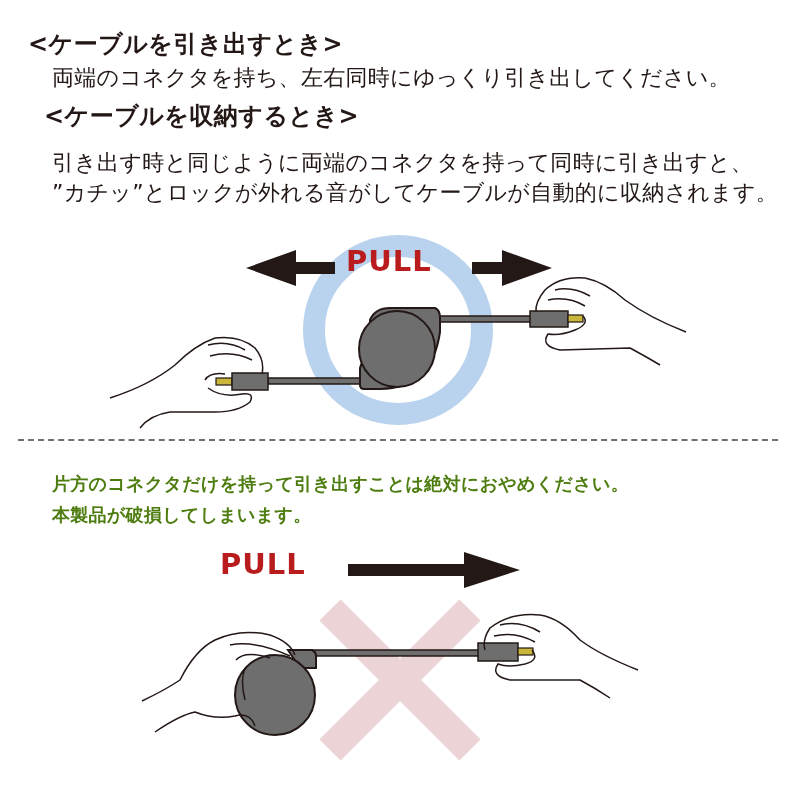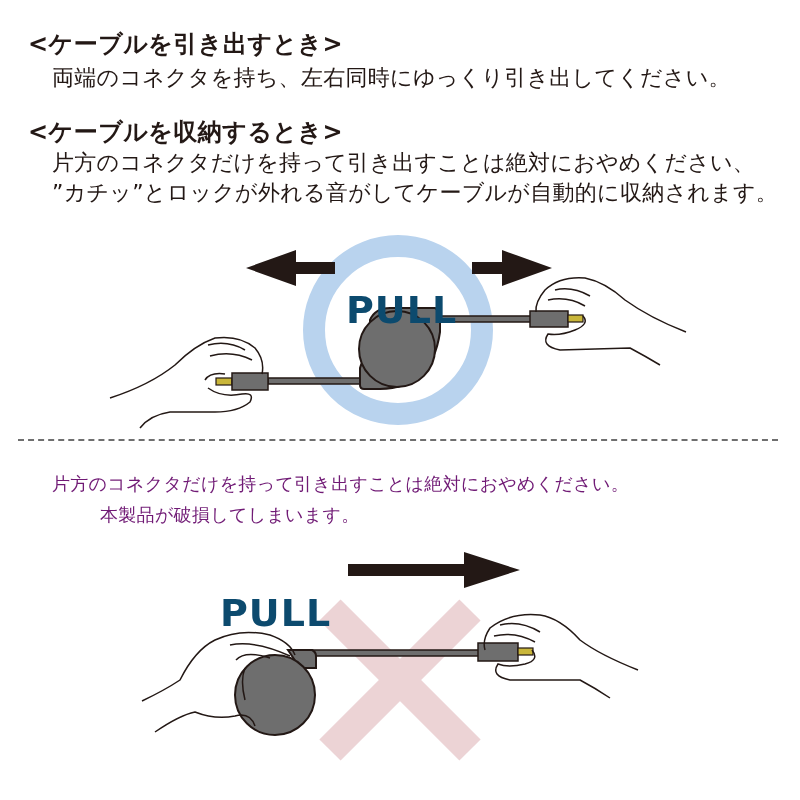--- a/index.html
+++ b/index.html
@@ -1,33 +1,33 @@
 <!DOCTYPE html>
 <html><head>
 <meta charset="utf-8">
 <style>
   html, body { margin:0; padding:0; background:#ffffff; }
   body { width:800px; height:800px; position:relative; overflow:hidden;
          font-family: "DejaVu Sans", "Liberation Sans", sans-serif; color:#231815; }
   .heading { position:absolute; left:28px; font-size:24px; font-weight:bold; letter-spacing:0.5px; white-space:nowrap; }
   .body-text { position:absolute; left:52px; font-size:22px; white-space:nowrap; letter-spacing:0.3px; }
-  .warn-text { position:absolute; left:52px; font-size:18px; white-space:nowrap; color:#701a75; letter-spacing:0.3px; font-weight:400; }
+  .warn-text { position:absolute; left:52px; font-size:18px; white-space:nowrap; color:#4d7c0f; letter-spacing:0.3px; font-weight:700; }
   .divider { position:absolute; left:18px; top:439px; width:760px; height:0;
              border-top:2px dashed #6f6f6f; }
-  .pull-label { position:absolute; font-size:38px; font-weight:bold; color:#0c4a6e; letter-spacing:1px;margin-top:44px; }
+  .pull-label { position:absolute; font-size:29px; font-weight:bold; color:#b91c1c; letter-spacing:1px; }
   svg { position:absolute; left:0; }
 </style>
 </head>
 <body>
 
 <div class="heading" style="top:28px;">&lt;ケーブルを引き出すとき&gt;</div>
 <div class="body-text" style="top:63px;">両端のコネクタを持ち、左右同時にゆっくり引き出してください。</div>
 
-<div class="heading" style="top:116px;">&lt;ケーブルを収納するとき&gt;</div>
-<div class="body-text" style="top:148px;">片方のコネクタだけを持って引き出すことは絶対におやめください、</div>
+<div class="heading" style="top:100px;margin-left:16px;">&lt;ケーブルを収納するとき&gt;</div>
+<div class="body-text" style="top:148px;">引き出す時と同じように両端のコネクタを持って同時に引き出すと、</div>
 <div class="body-text" style="top:178px;">”カチッ”とロックが外れる音がしてケーブルが自動的に収納されます。</div>
 
 <svg style="top:220px;" width="800" height="210" viewBox="0 220 800 210">
 
   <circle cx="398" cy="330" r="84" fill="none" stroke="#b9d3ee" stroke-width="22"></circle>
 
   <g>
     <polygon points="246,268 296,250 296,262 335,262 335,274 296,274 296,286" fill="#231815"></polygon>
   </g>
 
@@ -67,21 +67,21 @@
     <path d="M555,290 Q572,286 590,296"></path>
     <path d="M548,300 Q568,296 585,306"></path>
     <path d="M583,316 Q590,324 575,330 Q560,336 548,334 Q540,346 560,350 L630,348 Q645,356 660,365"></path>
   </g>
 </svg>
 <div class="pull-label" style="left:346px; top:244px;">PULL</div>
 
 <div class="divider"></div>
 
 <div class="warn-text" style="top:472px;">片方のコネクタだけを持って引き出すことは絶対におやめください。</div>
-<div class="warn-text" style="top:503px;margin-left:48px;">本製品が破損してしまいます。</div>
+<div class="warn-text" style="top:503px;">本製品が破損してしまいます。</div>
 
 <svg style="top:540px;" width="800" height="260" viewBox="0 540 800 260">
 
   <g>
     <polygon points="520,570 464,552 464,564 348,564 348,576 464,576 464,588" fill="#231815"></polygon>
   </g>
 
   <g stroke="#ecd3d5" stroke-width="30" stroke-linecap="butt">
     <line x1="330" y1="610" x2="470" y2="750"></line>
     <line x1="470" y1="610" x2="330" y2="750"></line>

